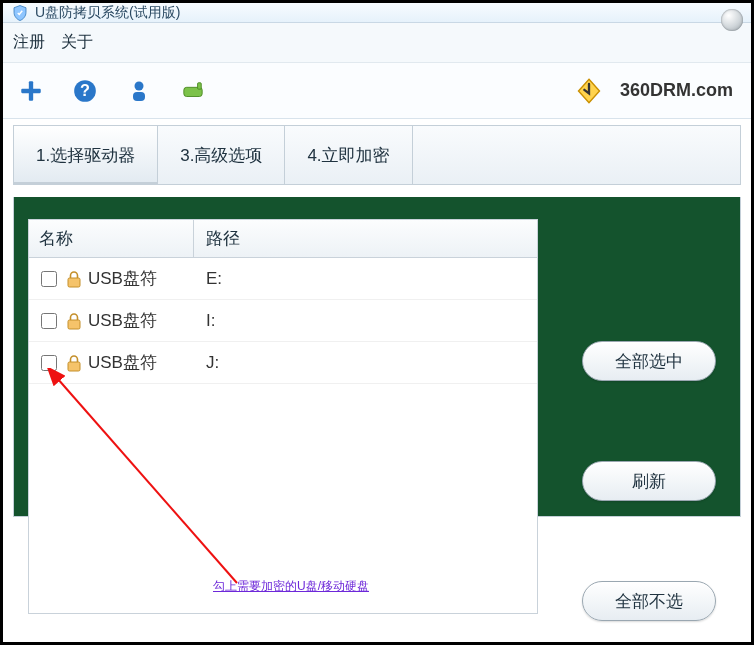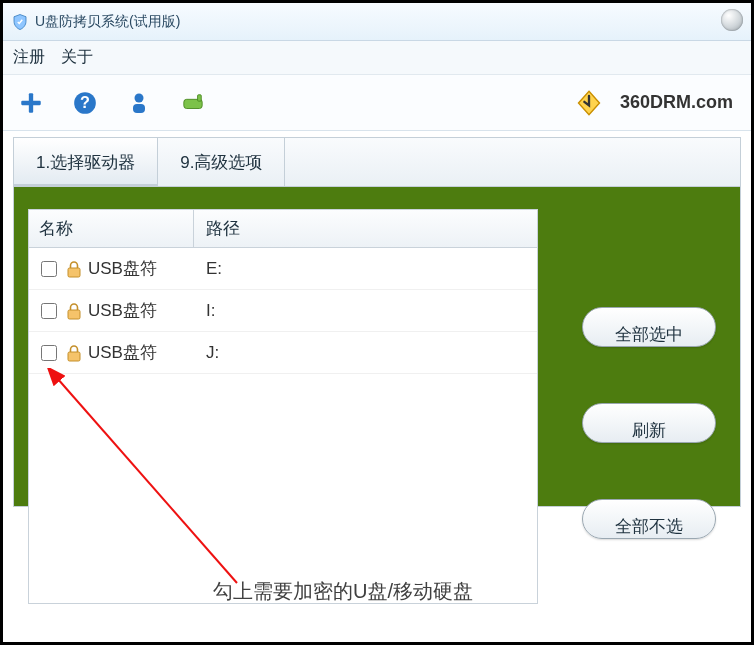--- a/index.html
+++ b/index.html
@@ -10,21 +10,21 @@
     font-family: "Microsoft YaHei", "SimSun", Arial, sans-serif;
     font-size: 14px;
     background: #fff;
     border: 3px solid #000;
     position: relative;
     overflow: hidden;
   }
 
   
   .titlebar {
-    height: 38px;
+    height: 20px;
     background: linear-gradient(#f7fbff, #e6f2fb);
     border-bottom: 1px solid #c9d8e5;
     display: flex;
     align-items: center;
     padding: 0 8px;
     position: relative;
   }
   .titlebar .app-icon {
     width: 18px; height: 18px;
     margin-right: 6px;
@@ -38,21 +38,21 @@
     right: 8px;
     top: 6px;
     width: 22px; height: 22px;
     border-radius: 50%;
     background: radial-gradient(circle at 35% 30%, #fff, #d0d6da 55%, #9aa2a8);
     box-shadow: inset 0 0 2px #6d757a;
   }
 
   
   .menubar {
-    height: 34px;
+    height: 40px;
     background: #f5f9fc;
     border-bottom: 1px solid #e1e9ef;
     display: flex;
     align-items: center;
     padding: 4px 10px;
     gap: 16px;
     color: #203340;
     font-size: 16px;
   }
   .menubar span { cursor: default; }
@@ -85,23 +85,23 @@
     color: #333;
   }
   .brand .logo {
     width: 28px; height: 28px;
   }
 
   
   .tabrow {
     display: flex;
     border: 1px solid #c4cfd8;
-    margin: 6px 10px 0 10px;
+    margin: 6px 10px 12px 10px;
     background: linear-gradient(#f9fbfd, #eaf0f5);
-    height: 50px;
+    height: 60px;
   }
   .tabrow .tab {
     padding: 0 22px;
     display: flex;
     align-items: center;
     border-right: 1px solid #c4cfd8;
     font-size: 17px;
     color: #203340;
     cursor: pointer;
     white-space: nowrap;
@@ -110,21 +110,21 @@
     background: linear-gradient(#ffffff, #e2eaf1);
     box-shadow: inset 0 -2px 0 #c4cfd8;
   }
 
   
   .panel {
     margin: 0 10px 10px 10px;
     border: 1px solid #c4cfd8;
     border-top: none;
     height: 320px;
-    background: #4d7c0f;
+    background: #14532d;
     position: relative;
     padding: 18px;
   }
 
   .listarea {
     position: absolute;
     left: 14px;
     top: 22px;
     width: 510px;
     height: 395px;
@@ -182,37 +182,39 @@
   }
   .pillbtn {
     width: 134px;
     height: 40px;
     border: 1px solid #9aa7b1;
     border-radius: 20px;
     background: linear-gradient(#ffffff, #e7edf2);
     font-size: 17px;
     color: #203340;
     display: flex;
-    align-items: flex-end;
+    align-items: center;
     justify-content: center;
     cursor: pointer;
     box-shadow: 0 1px 0 #fff inset, 0 1px 2px rgba(0,0,0,.15);
+    margin-top: 24px;
   }
 
   
   .annotation {
     position: absolute;
     pointer-events: none;
   }
   .anno-text {
     position: absolute;
     left: 210px;
     top: 575px;
-    color: #404040;
-    font-size: 20px;
+    color: #6d28d9;
+    font-size: 12px;
+    text-decoration: underline;
   }
   .anno-svg {
     position: absolute;
     left: 34px;
     top: 365px;
     width: 340px;
     height: 230px;
   }
 </style>
 </head>
@@ -268,21 +270,24 @@
     </span>
     <span>360DRM.com</span>
   </div>
 </div>
 
 <div class="tabrow">
   <div class="tab active">
     <span>1.选择驱动器</span>
   </div>
   <div class="tab">
-    <span>9.高级选项</span>
+    <span>3.高级选项</span>
+  </div>
+  <div class="tab">
+    <span>4.立即加密</span>
   </div>
 </div>
 
 <div class="panel">
 
   <div class="listarea">
     <div class="listhead">
       <div class="col-name">名称</div>
       <div class="col-path">路径</div>
     </div>

